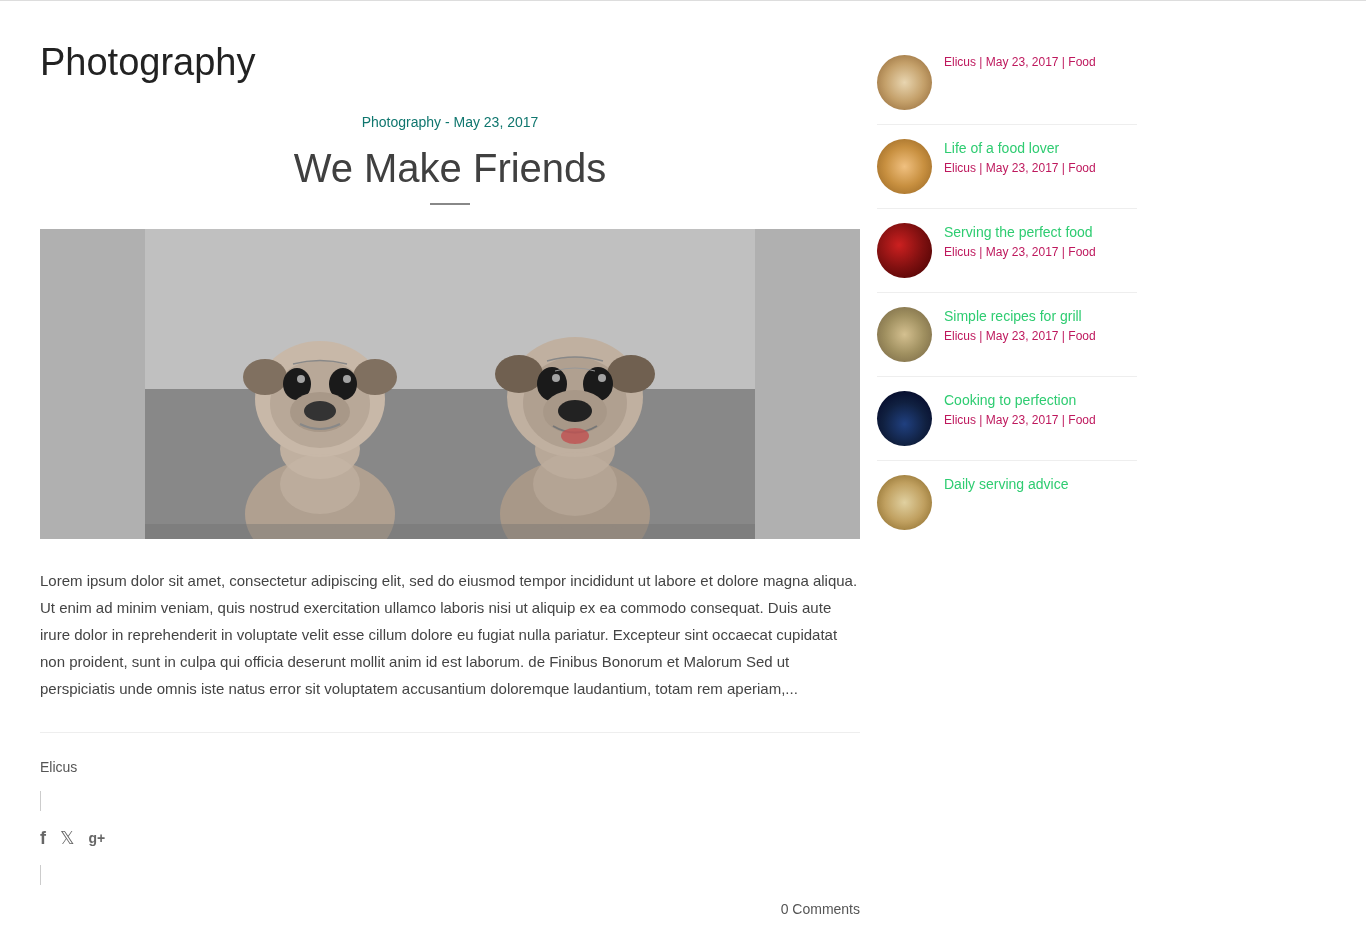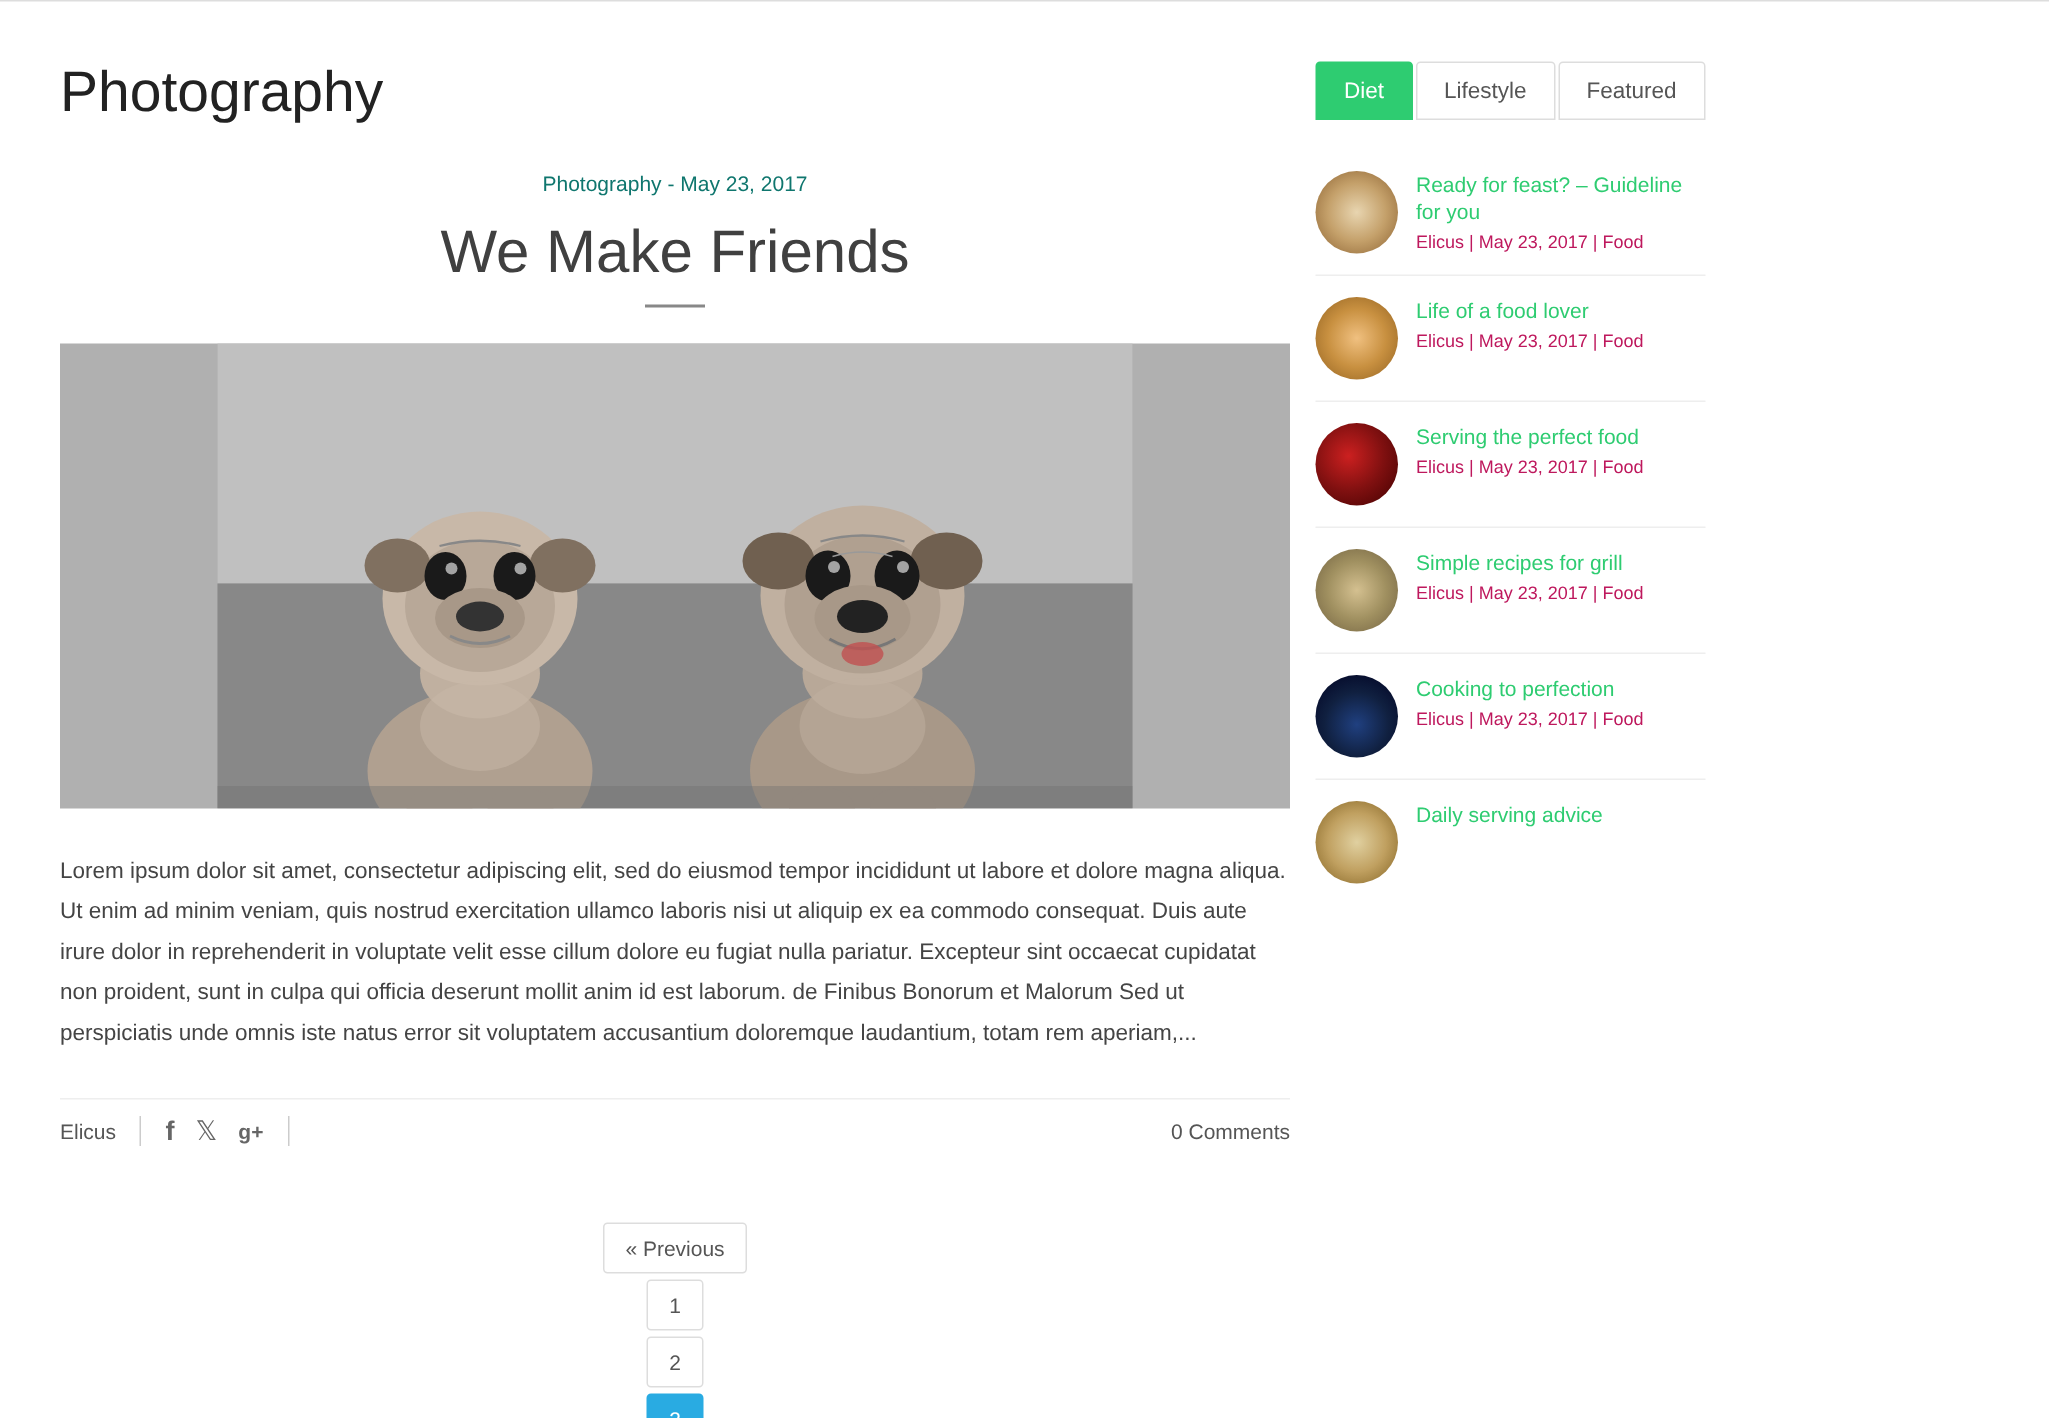--- a/index.html
+++ b/index.html
@@ -68,25 +68,25 @@
     .article-body {
       font-size: 15px;
       line-height: 1.8;
       color: #444;
       margin-bottom: 30px;
     }
 
     
     .article-footer {
       display: flex;
-      align-items: center;
       gap: 16px;
-      padding: 10px 0;
+      padding: 26px 0;
       border-top: 1px solid #eee;
       margin-bottom: 40px;
+      flex-direction: column;
     }
 
     .author-name {
       font-size: 14px;
       color: #555;
     }
 
     .divider-bar {
       width: 1px;
       height: 20px;
@@ -338,32 +338,26 @@
       <a class="page-btn active">3</a>
       <a class="page-btn">4</a>
       <a class="page-btn">5</a>
       <a class="page-btn">Next »</a>
     </div>
 
   </div>
 
   <div class="sidebar">
 
-    <div class="sidebar-tabs">
-      <button class="sidebar-tab active">Diet</button>
-      <button class="sidebar-tab">Lifestyle</button>
-      <button class="sidebar-tab">Featured</button>
-    </div>
 
     <ul class="sidebar-list">
 
       <li class="sidebar-item">
         <div class="sidebar-thumb thumb-1"></div>
         <div class="sidebar-item-info">
-          <div class="sidebar-item-title">Ready for feast? – Guideline for you</div>
           <div class="sidebar-item-meta">Elicus | May 23, 2017 | Food</div>
         </div>
       </li>
 
       <li class="sidebar-item">
         <div class="sidebar-thumb thumb-2"></div>
         <div class="sidebar-item-info">
           <div class="sidebar-item-title">Life of a food lover</div>
           <div class="sidebar-item-meta">Elicus | May 23, 2017 | Food</div>
         </div>

